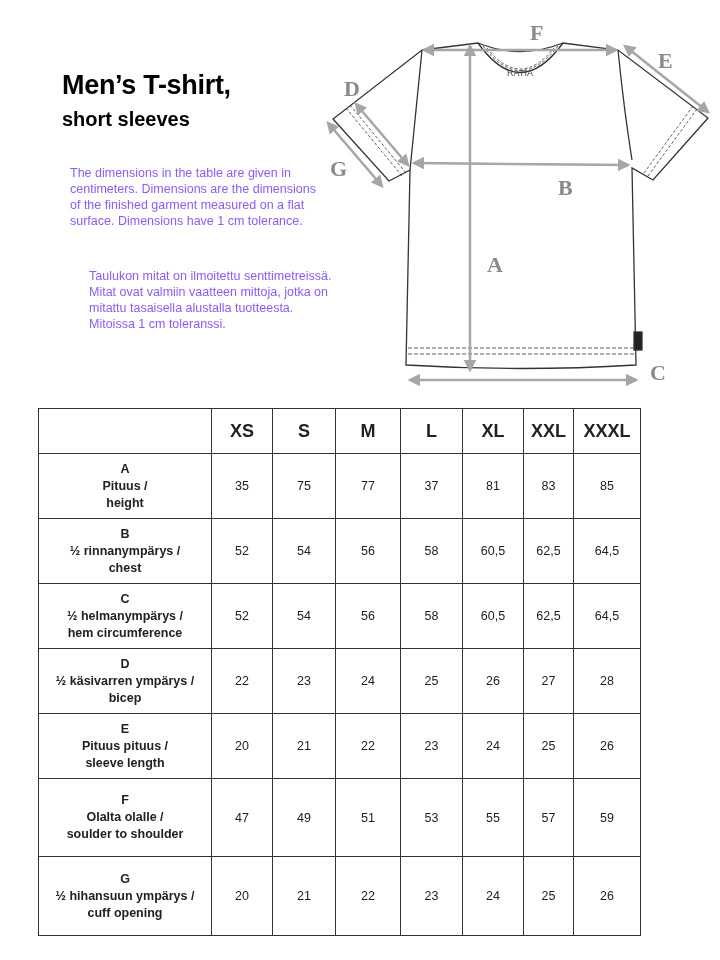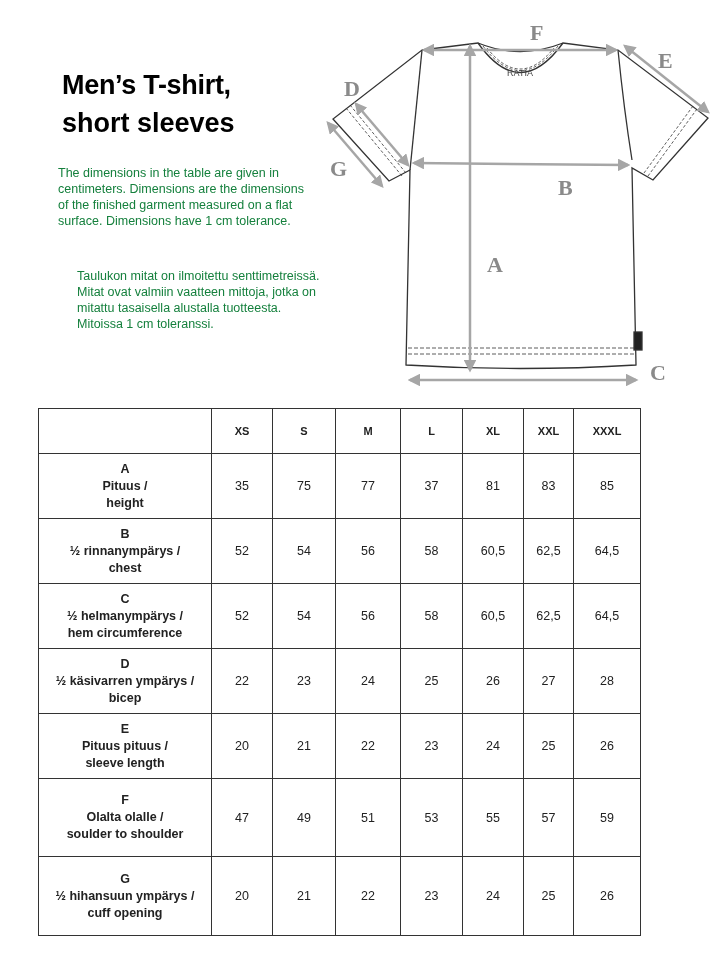--- a/index.html
+++ b/index.html
@@ -1,25 +1,25 @@
 <!DOCTYPE html>
 <html><head>
 <meta charset="utf-8">
 <style>
   html,body{margin:0;padding:0;background:#fff;}
   body{width:720px;height:960px;position:relative;overflow:hidden;font-family:"Liberation Sans",sans-serif;color:#000;}
   .title{position:absolute;left:62px;top:70px;font-size:27px;font-weight:bold;letter-spacing:-0.3px;}
-  .subtitle{position:absolute;left:62px;top:108px;font-size:27px;font-weight:bold;text-align:right;}
-  .para{position:absolute;left:58px;font-size:12.5px;line-height:16px;width:250px;color:#15803d;}
+  .subtitle{position:absolute;left:62px;top:108px;font-size:20px;font-weight:bold;text-align:right;}
+  .para{position:absolute;left:70px;font-size:12.5px;line-height:16px;width:250px;color:#8b5cf6;}
   .p1{top:165px;} .p2{top:268px;margin-left:19px;}
   .diagram{position:absolute;left:320px;top:10px;width:390px;height:380px;}
   .letter{font-family:"Liberation Serif",serif;font-weight:bold;fill:#8a8a8a;font-size:22px;}
   table{position:absolute;left:38px;top:408px;border-collapse:collapse;font-size:12.5px;color:#222;}
   td,th{border:1.5px solid #333;text-align:center;padding:0;font-weight:normal;}
-  th{font-weight:bold;font-size:11px;text-align:center;}
+  th{font-weight:bold;font-size:18px;text-align:center;}
   td.lbl{font-weight:bold;line-height:17px;color:#222;}
 </style>
 </head>
 <body>
 
 <div class="title">Men’s T-shirt,</div>
 <div class="subtitle">short sleeves</div>
 <div class="para p1">The dimensions in the table are given in centimeters. Dimensions are the dimensions of the finished garment measured on a flat surface. Dimensions have 1 cm tolerance.</div>
 <div class="para p2">Taulukon mitat on ilmoitettu senttimetreissä. Mitat ovat valmiin vaatteen mittoja, jotka on mitattu tasaisella alustalla tuotteesta. Mitoissa 1 cm toleranssi.</div>
 

